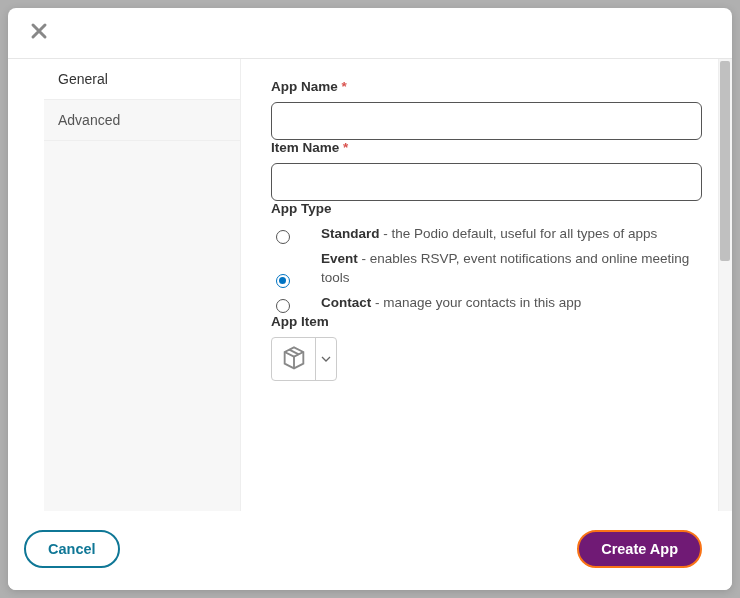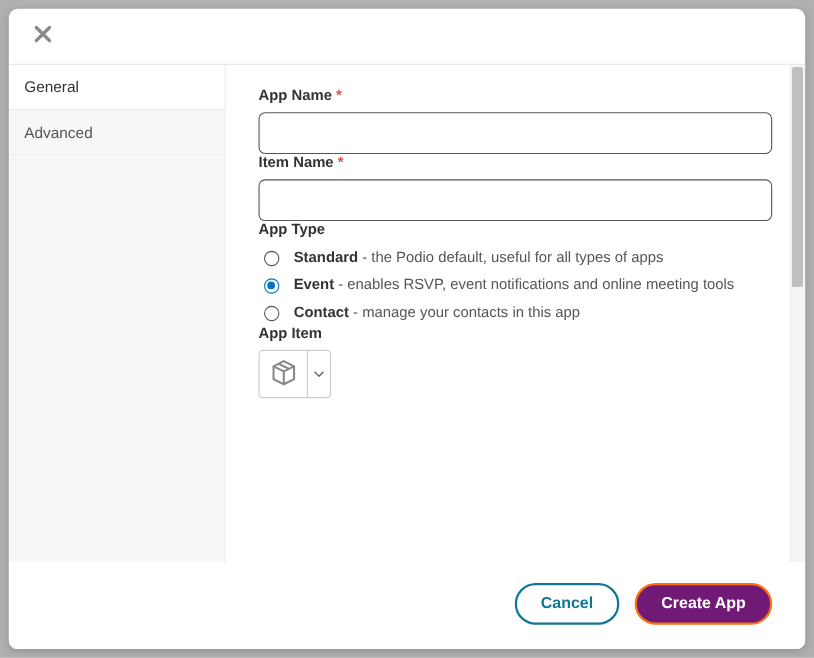--- a/index.html
+++ b/index.html
@@ -45,20 +45,21 @@
       line-height: 1;
       background: none;
       border: none;
       padding: 0;
     }
     .modal-body {
       flex: 1;
       display: flex;
       overflow: hidden;
       position: relative;
+      padding-left: 36px;
     }
     .sidebar {
       width: 197px;
       background: #f7f7f7;
       border-right: 1px solid #eee;
       flex-shrink: 0;
     }
     .sidebar-tab {
       padding: 12px 14px;
       font-size: 14px;
@@ -115,22 +116,22 @@
       padding: 6px 10px;
       font-size: 14px;
     }
     .radio-group {
       display: flex;
       flex-direction: column;
       gap: 4px;
     }
     .radio-row {
       display: flex;
-      align-items: flex-start;
-      gap: 10px;
+      align-items: flex-end;
+      gap: 28px;
       font-size: 13.5px;
       color: #333;
       line-height: 1.4;
       padding: 1px 0;
     }
     .radio {
       -webkit-appearance: none;
       appearance: none;
       width: 14px;
       height: 14px;
@@ -179,21 +180,21 @@
       width: 20px;
       height: 42px;
       display: flex;
       align-items: center;
       justify-content: center;
       cursor: pointer;
     }
     .modal-footer {
       padding: 18px 30px 22px 16px;
       display: flex;
-      justify-content: flex-end;
+      justify-content: space-between;
       gap: 14px;
       border-top: 1px solid transparent;
       background: #fff;
     }
     .btn {
       font-size: 14.5px;
       font-weight: 600;
       padding: 9px 22px;
       border-radius: 20px;
       cursor: pointer;

